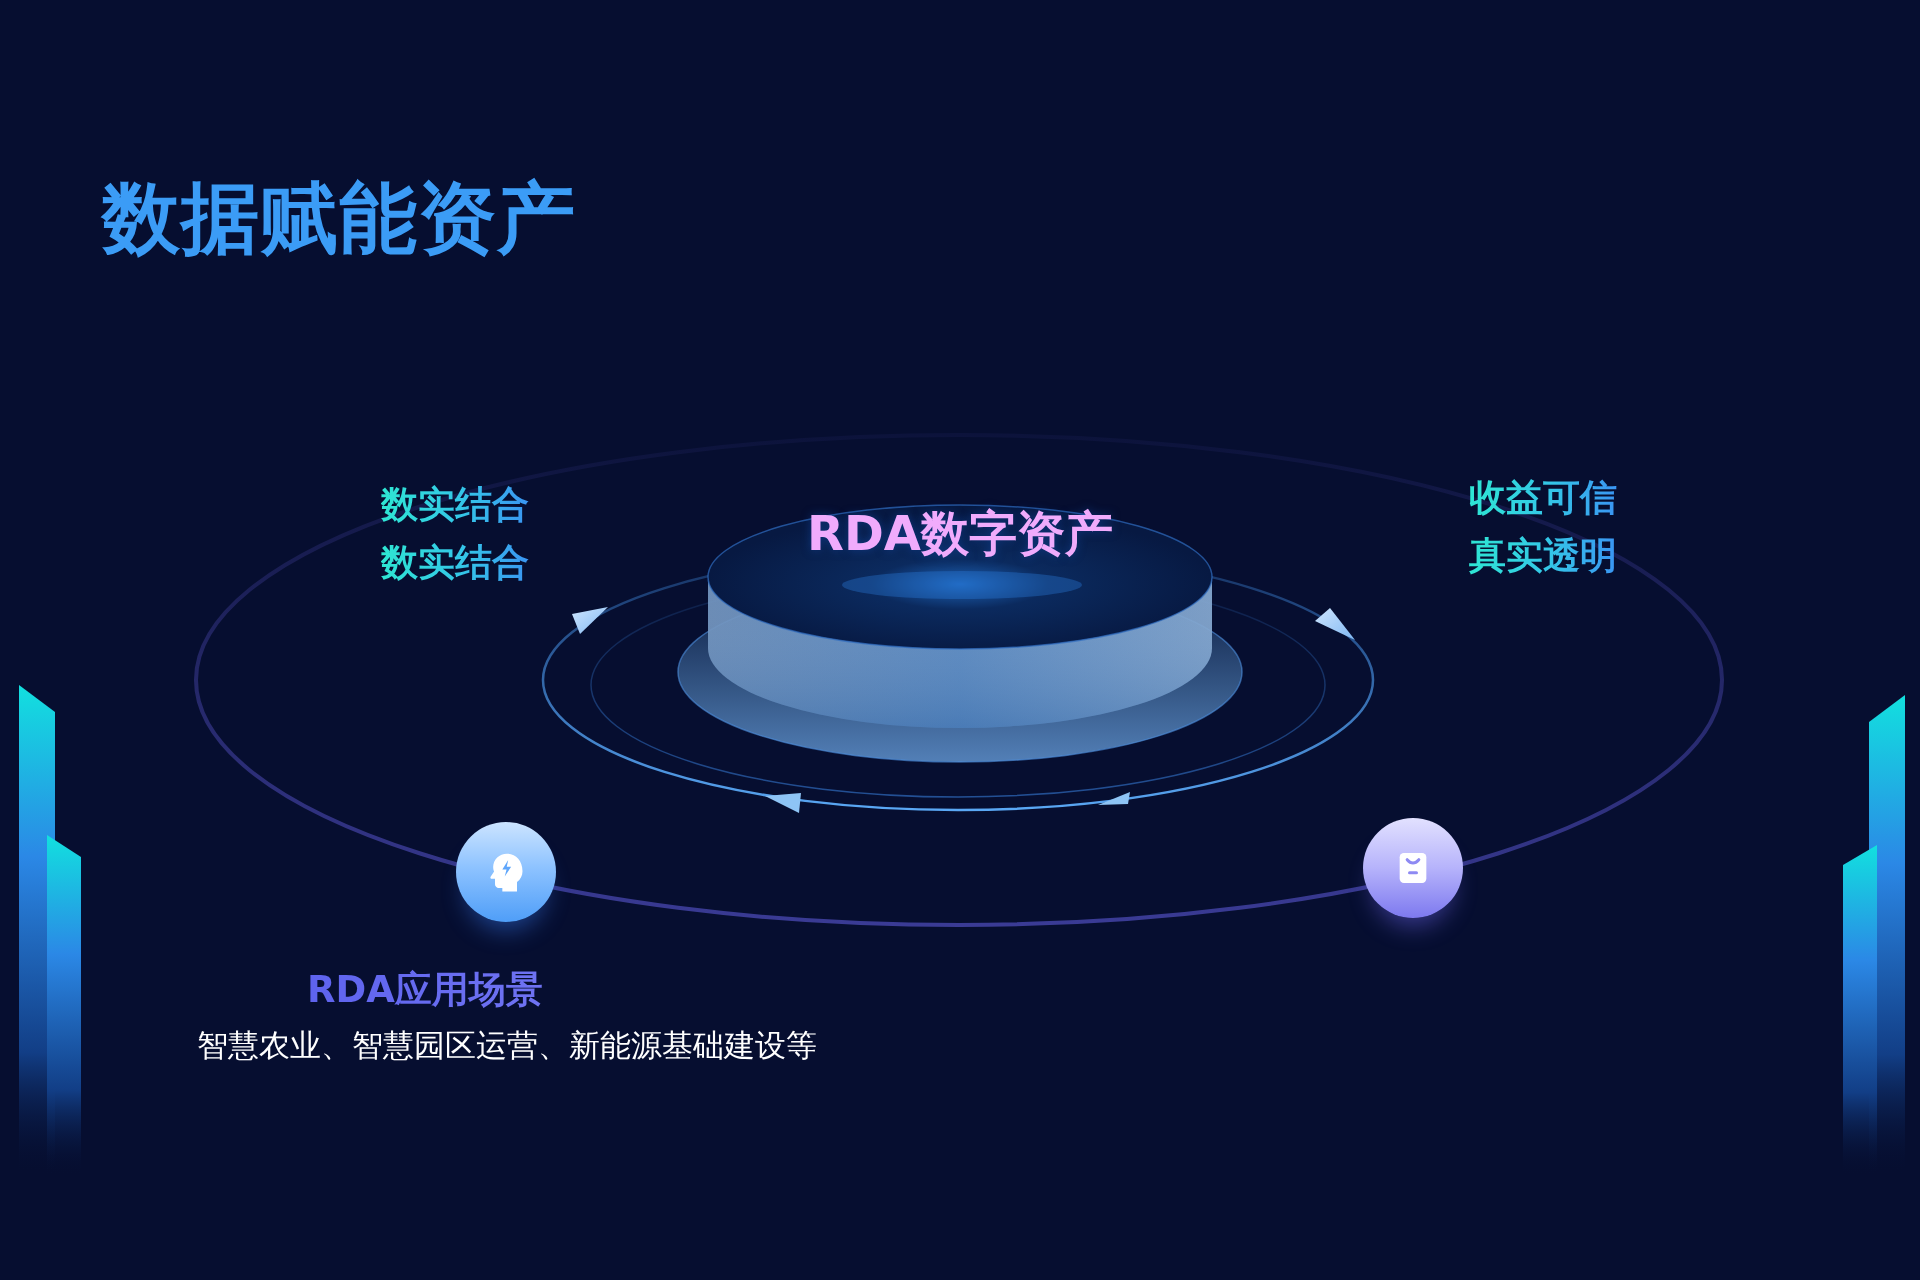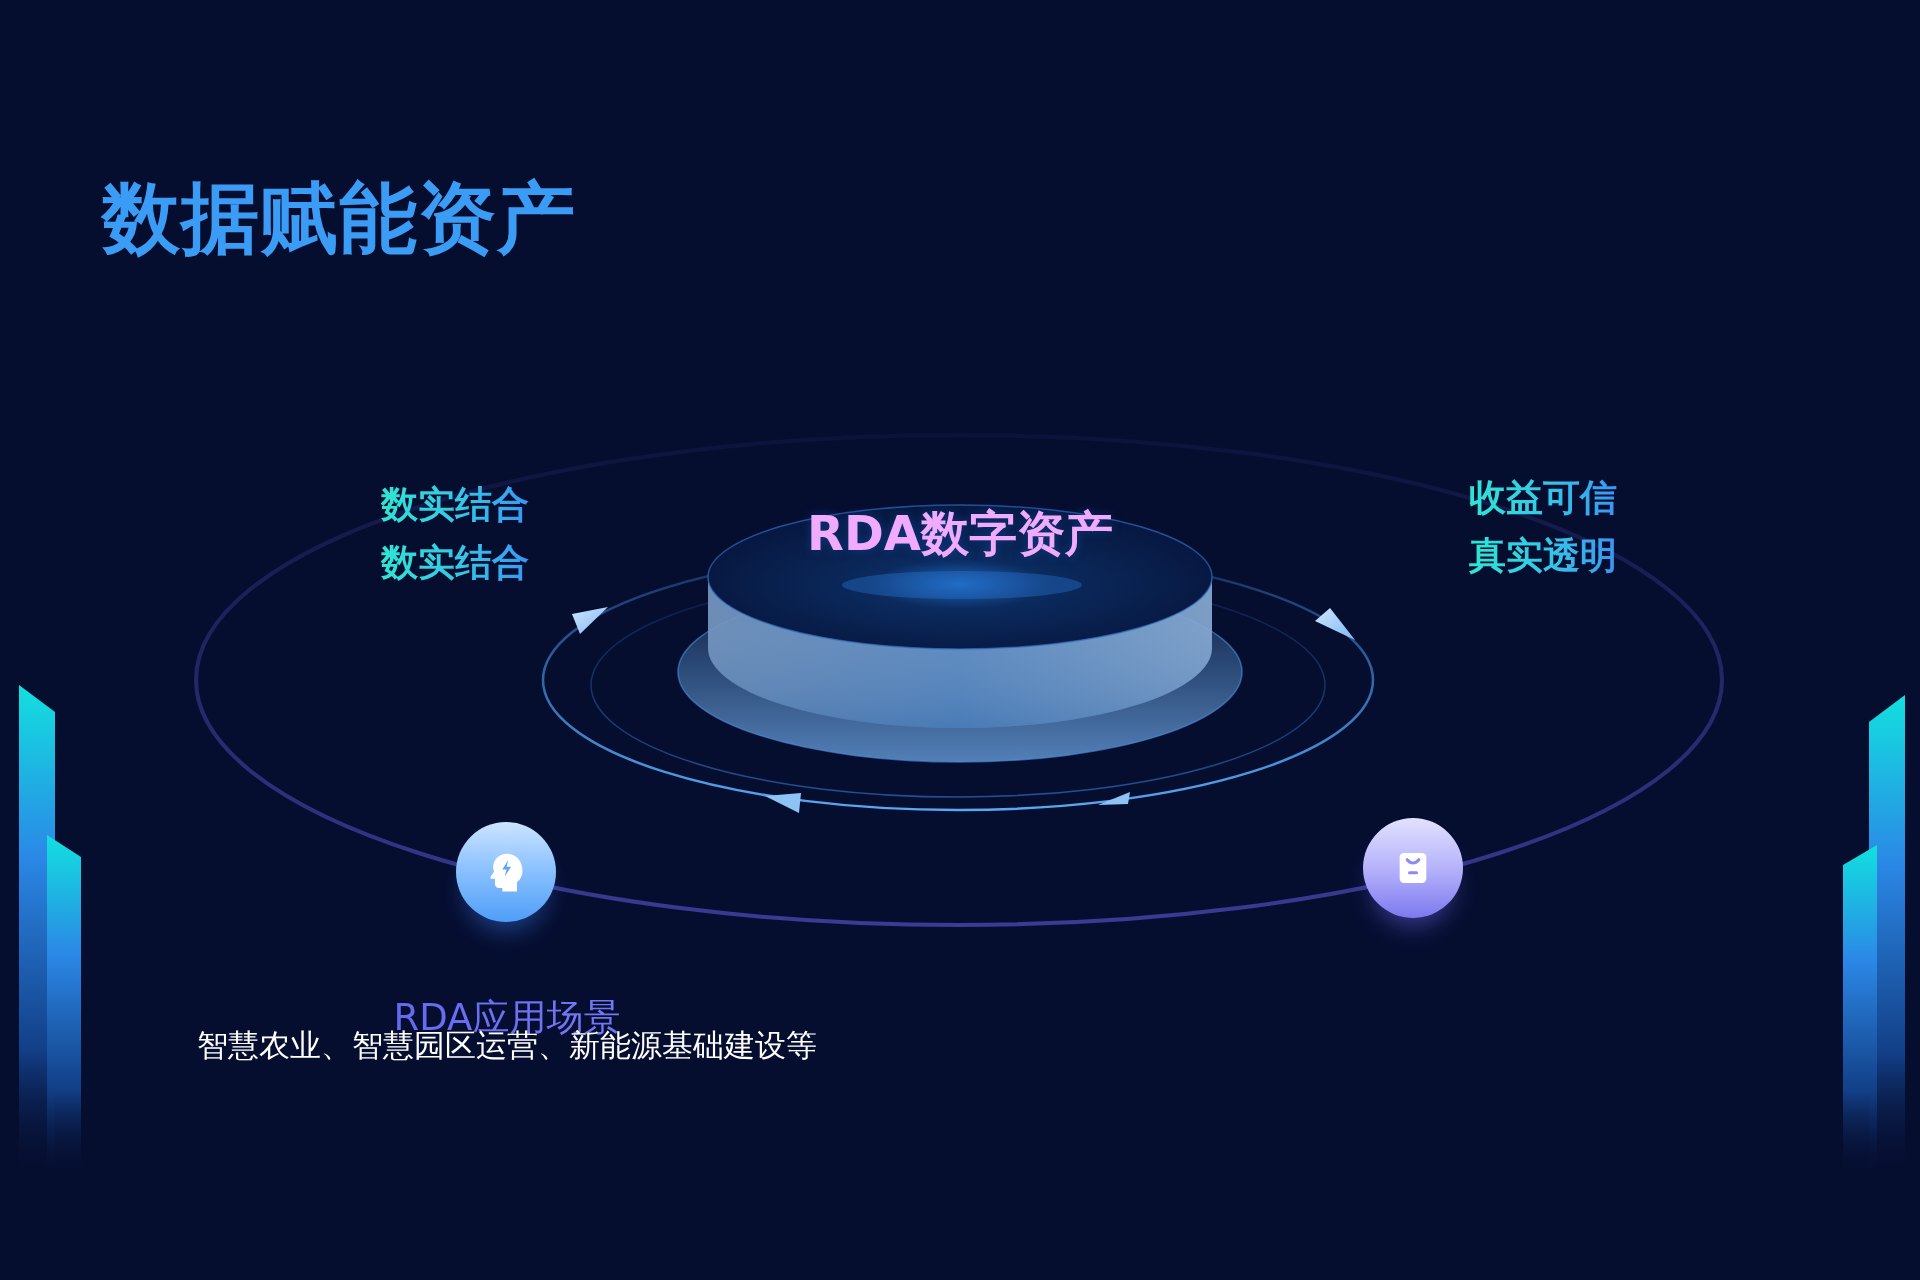--- a/index.html
+++ b/index.html
@@ -32,24 +32,24 @@
     font-size: 48px; font-weight: bold; color: #f0abfc; line-height: 1.2;
     text-shadow: 0 0 10px rgba(20,80,180,0.5);
   }
   .node {
     position: absolute; width: 100px; height: 100px; border-radius: 50%;
     display: flex; align-items: center; justify-content: center;
   }
   .node-blue { background: linear-gradient(180deg, #cce4ff 0%, #8ec3ff 45%, #4f9ef8 100%); box-shadow: 0 18px 25px -10px rgba(60,130,255,0.45); }
   .node-purple { background: linear-gradient(180deg, #e2e1ff 0%, #b6b3fb 50%, #7d79ef 100%); box-shadow: 0 18px 25px -10px rgba(120,110,255,0.45); }
   .block-title {
-    position: absolute; text-align: center; font-size: 37px; font-weight: normal;
+    position: absolute; font-size: 37px; font-weight: bold;
     background: linear-gradient(90deg, #5e63ee 0%, #7b7ef6 100%);
     -webkit-background-clip: text; background-clip: text; color: transparent; -webkit-text-fill-color: transparent;
-    line-height: 1.2; white-space: nowrap; margin-top: 28px;
+    line-height: 1.2; white-space: nowrap;
   }
   .block-desc {
     position: absolute; text-align: center; font-size: 31px; font-weight: normal; color: #ffffff;
     line-height: 50px; white-space: nowrap;
   }
 </style>
 </head>
 <body>
 
 <div class="slide">

